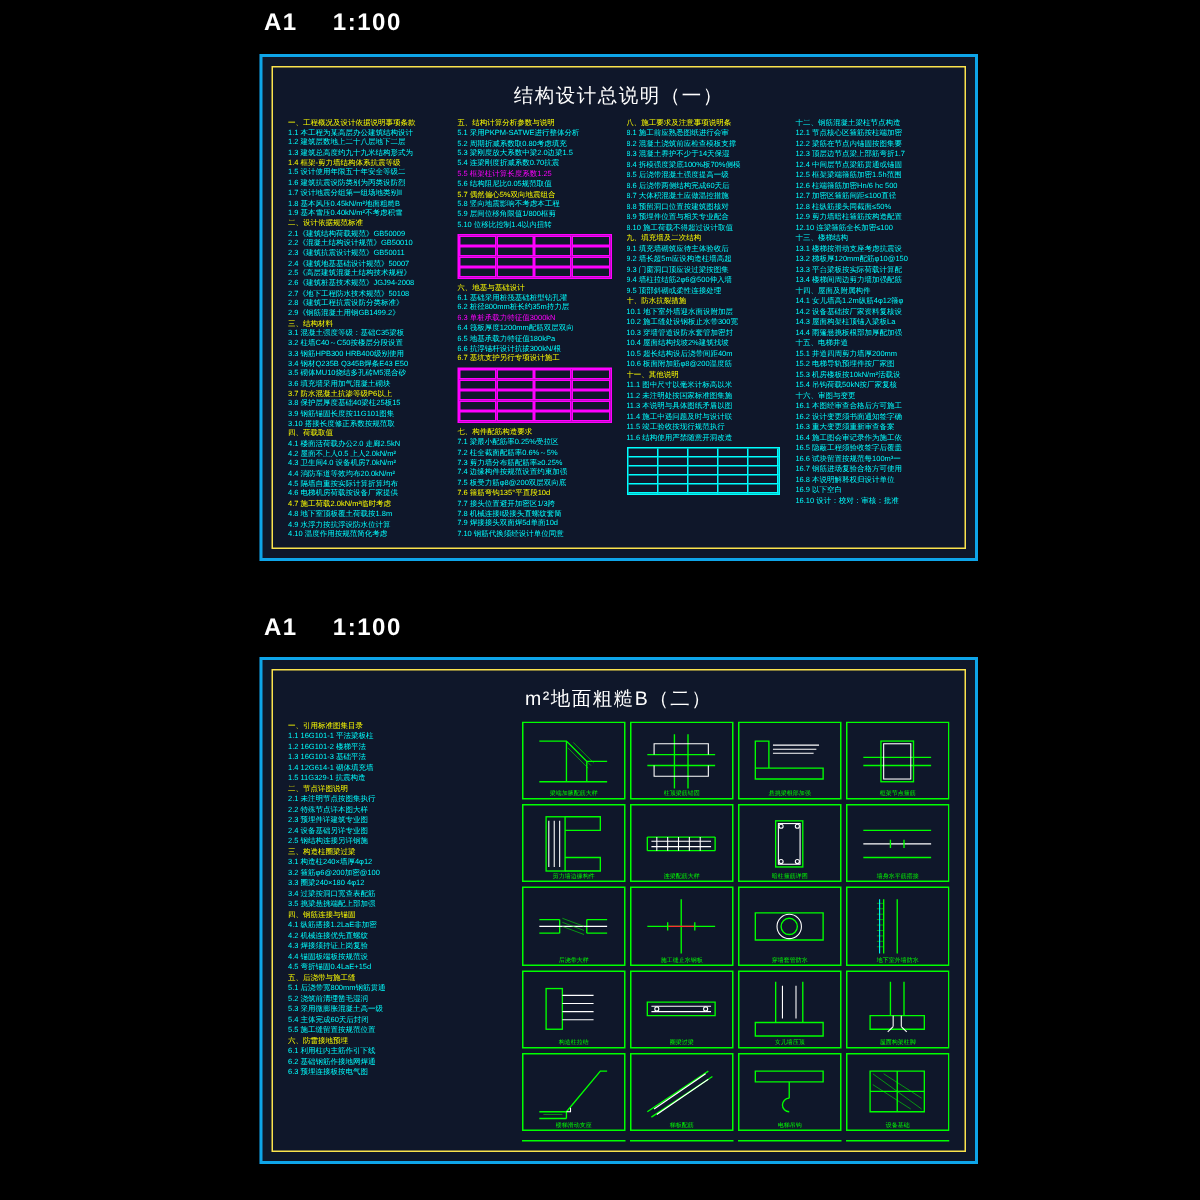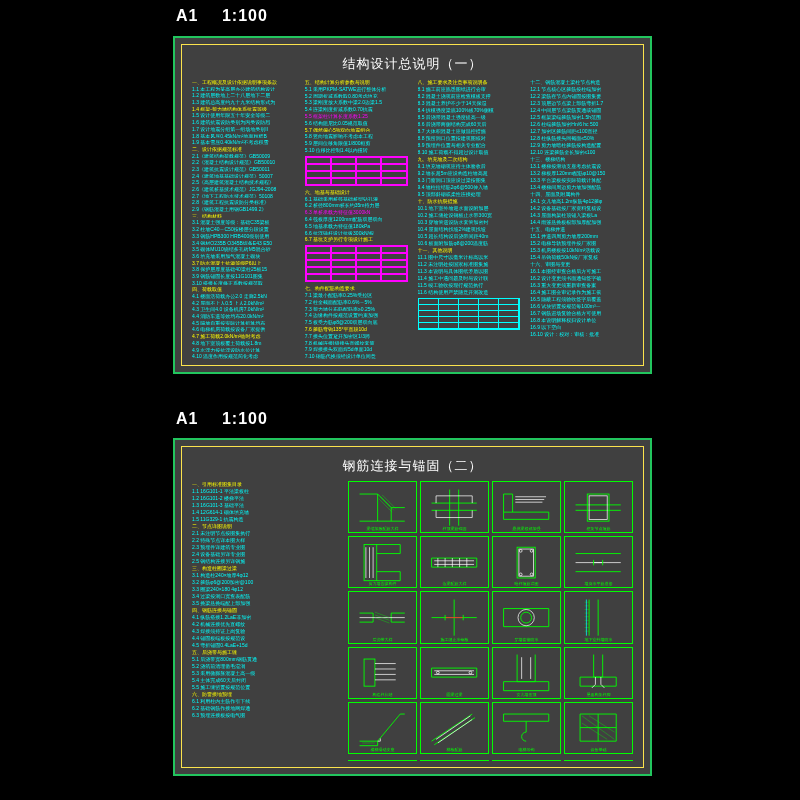--- a/index.html
+++ b/index.html
@@ -14,22 +14,22 @@
   .sheet-label {
     position: absolute;
     color: #fff;
     font-size: 16px;
     font-weight: 700;
     letter-spacing: 1px;
   }
   .sheet-label .size { margin-right: 18px; }
   .drawing-frame {
     position: absolute;
-    border: 2px solid #22c55e;
-    background: #404040;
+    border: 2px solid #0ea5e9;
+    background: #0f172a;
   }
   .inner-frame {
     position: absolute;
     inset: 6px;
     border: 1px solid #fbe34d;
     padding: 8px 10px 6px 10px;
     display: flex;
     flex-direction: column;
   }
   .title-row {
@@ -368,21 +368,21 @@
   </div>
 </div>
 
 <div class="sheet-label" style="left:176px; top:410px;">
   <span class="size">A1</span>
   <span>1:100</span>
 </div>
 
 <div class="drawing-frame" style="left:173px; top:438px; width:479px; height:338px;">
   <div class="inner-frame">
-    <div class="title-row">钢筋连接与锚固（二）</div>
+    <div class="title-row">m²地面粗糙B（二）</div>
     <div class="sheet2-body">
       <div class="sheet2-text" id="s2text">
           <div class="ln c-y">一、引用标准图集目录</div>
           <div class="ln c-c">1.1 16G101-1 平法梁板柱</div>
           <div class="ln c-c">1.2 16G101-2 楼梯平法</div>
           <div class="ln c-c">1.3 16G101-3 基础平法</div>
           <div class="ln c-c">1.4 12G614-1 砌体填充墙</div>
           <div class="ln c-c">1.5 11G329-1 抗震构造</div>
           <div class="ln c-y">二、节点详图说明</div>
           <div class="ln c-c">2.1 未注明节点按图集执行</div>

